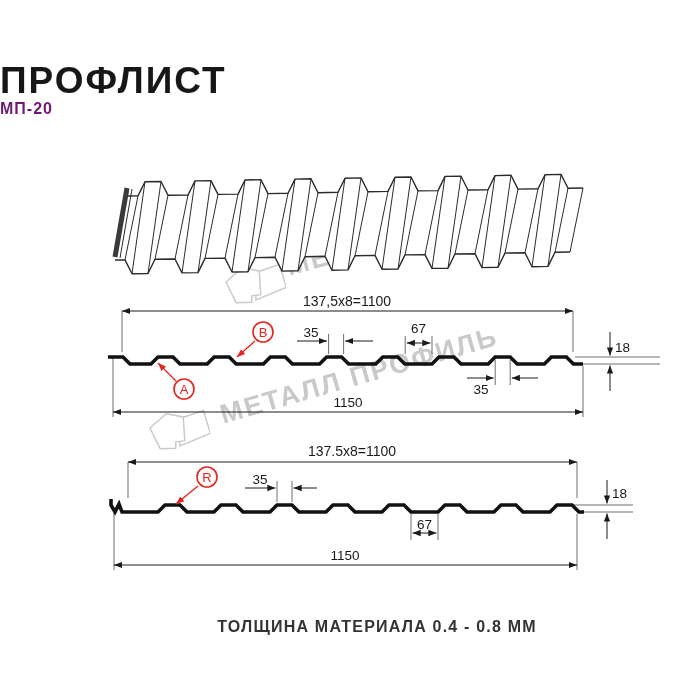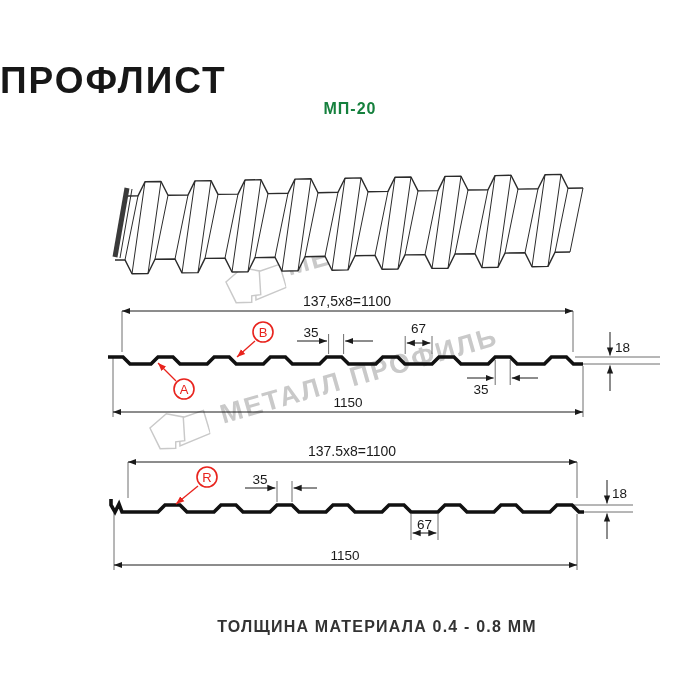--- a/index.html
+++ b/index.html
@@ -5,22 +5,22 @@
   html,body{margin:0;padding:0;}
   body{
     width:700px;height:700px;position:relative;background:#ffffff;
     font-family:"Liberation Sans", sans-serif;overflow:hidden;
   }
   .title{
     position:absolute;left:0;top:60px;width:700px;text-align:left;
     font-size:37px;font-weight:800;letter-spacing:2px;color:#171717;
   }
   .subtitle{
-    position:absolute;left:0;top:100px;width:700px;text-align:center;
-    font-size:16px;font-weight:700;letter-spacing:1px;color:#15803d;
+    position:absolute;left:0;top:100px;width:700px;text-align:left;
+    font-size:16px;font-weight:700;letter-spacing:1px;color:#701a75;
   }
   .footer{
     position:absolute;left:0;top:618px;width:700px;text-align:center;
     font-size:16px;font-weight:600;letter-spacing:1.2px;color:#333333;padding-left:27px;
   }
   .wm-text{
     position:absolute;color:#c9c9c9;font-size:27px;font-weight:700;
     letter-spacing:2px;white-space:nowrap;z-index:1;
   }
   .wm-text.one{left:287px;top:252px;transform:rotate(-15.5deg);transform-origin:0 50%;}

